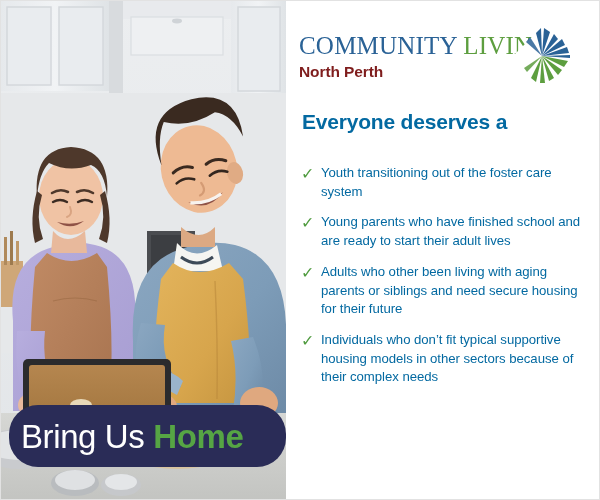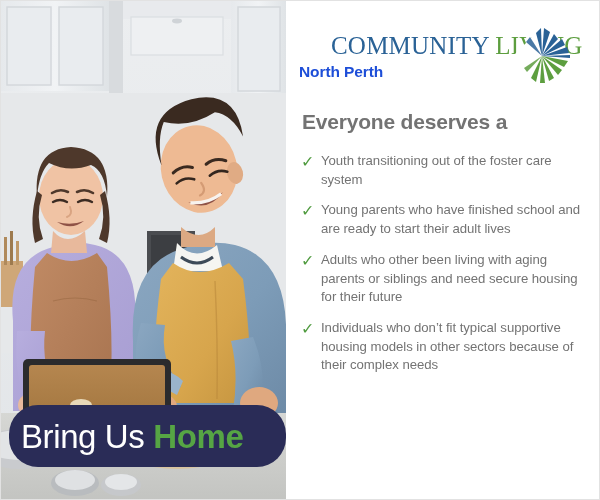--- a/index.html
+++ b/index.html
@@ -76,67 +76,67 @@
     margin-bottom: 14px;
   }
   .logo-wordmark {
     font-family: "Liberation Serif", serif;
     font-size: 25px;
     letter-spacing: 0.2px;
     line-height: 1;
     white-space: nowrap;
     padding-top: 10px;
   }
-  .logo-community { color: #2a6296; margin-left: 32px; }
+  .logo-community { color: #2a6296; }
   .logo-living { color: #5d9e3f; }
   .logo-sub {
     font-family: "Liberation Sans", sans-serif;
     font-size: 15.5px;
     font-weight: 700;
-    color: #1d4ed8;
+    color: #7f1d1d;
     margin-top: 5px;
     letter-spacing: -0.1px;
   }
   .logo-mark {
     position: absolute;
     right: 8px;
     top: 2px;
     width: 62px;
     height: 62px;
   }
 
   
   .headline {
-    color: #737373;
+    color: #0369a1;
     font-size: 21px;
     font-weight: 700;
     line-height: 1.28;
     letter-spacing: -0.2px;
-    margin-bottom: 16px;
+    margin-bottom: 28px;
     padding-left: 3px;
   }
 
   
   .bullets { padding-left: 2px; }
 
   .bullet-item {
     display: flex;
     align-items: flex-start;
     margin-bottom: 12px;
   }
   .bullet-check {
     flex: 0 0 20px;
     width: 20px;
     padding-top: 2px;
     color: #4f9b3f;
     line-height: 1;
   }
   .bullet-text {
     flex: 1;
-    color: #737373;
+    color: #0369a1;
     font-size: 13.2px;
     line-height: 1.42;
     letter-spacing: -0.05px;
   }
 </style>
 </head>
 <body>
 
 <div class="page">
 

